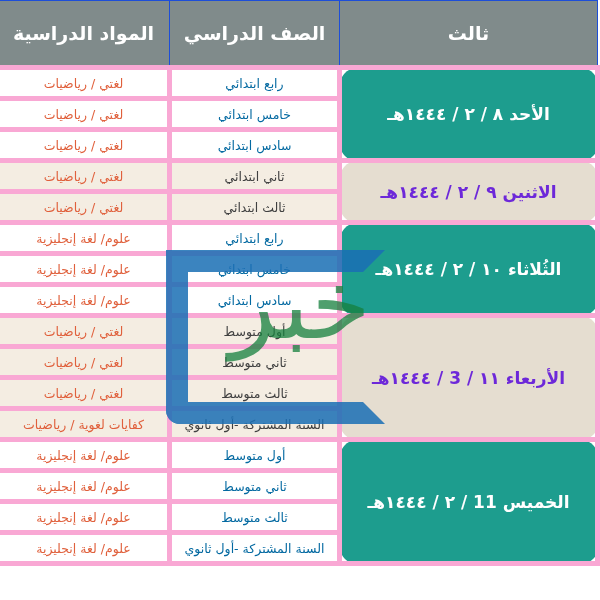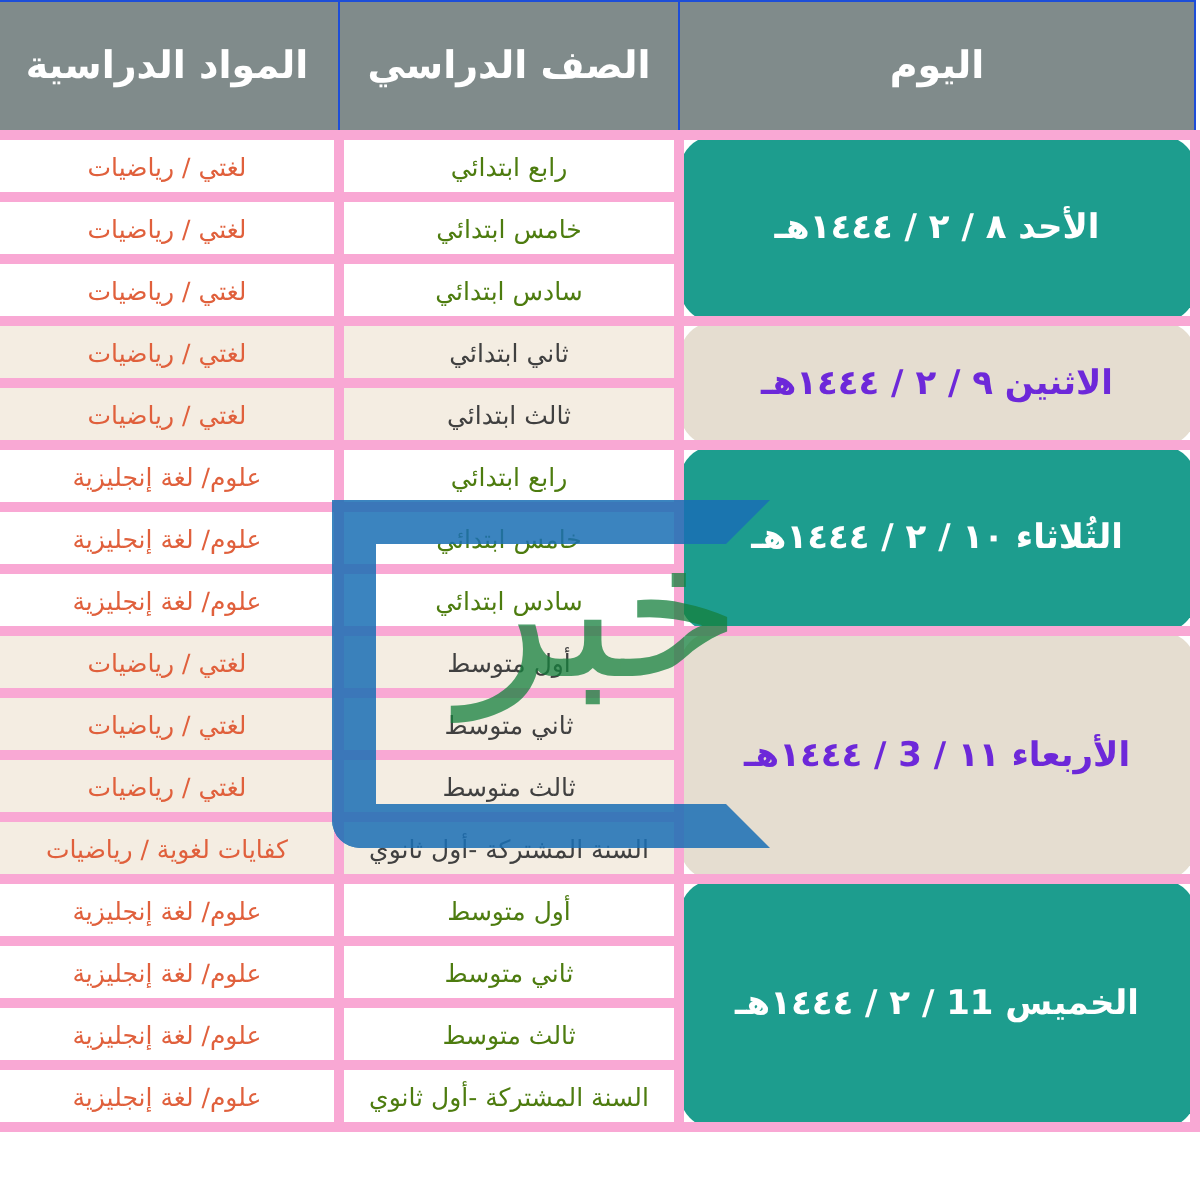--- a/index.html
+++ b/index.html
@@ -49,21 +49,21 @@
   }
   td.day{
     font-size:17px;
     font-weight:bold;
     color:#ffffff;
     background:#1d9d8e;
     vertical-align:middle;
     border-radius:17px;
   }
   td.day.alt{background:#e5ddd0;color:#6d28d9;}
-  td.grade{background:#ffffff;color:#4d7c0f;}
+  td.grade{background:#ffffff;color:#0369a1;}
   td.grade.alt{background:#f4ede2;color:#404040;}
   td.subj{background:#ffffff;color:#e0603c;}
   td.subj.alt{background:#f4ede2;color:#e0603c;}
 
   
   #wm{
     position:absolute;inset:0;
     z-index:5;
     pointer-events:none;
   }
@@ -112,21 +112,21 @@
 <div id="sheet">
 
   <table>
     <colgroup>
       <col class="c-day">
         <col class="c-grade">
         <col class="c-subj">
     </colgroup>
     <thead>
       <tr>
-        <th>اليوم</th>
+        <th>ثالث</th>
         <th>الصف الدراسي</th>
         <th>المواد الدراسية</th>
       </tr>
     </thead>
     <tbody id="tbody">
         <tr>
           <td class="day" rowspan="3">الأحد ٨ / ٢ / ١٤٤٤هـ</td>
           <td class="grade">رابع ابتدائي</td>
           <td class="subj">لغتي / رياضيات</td>
         </tr>

